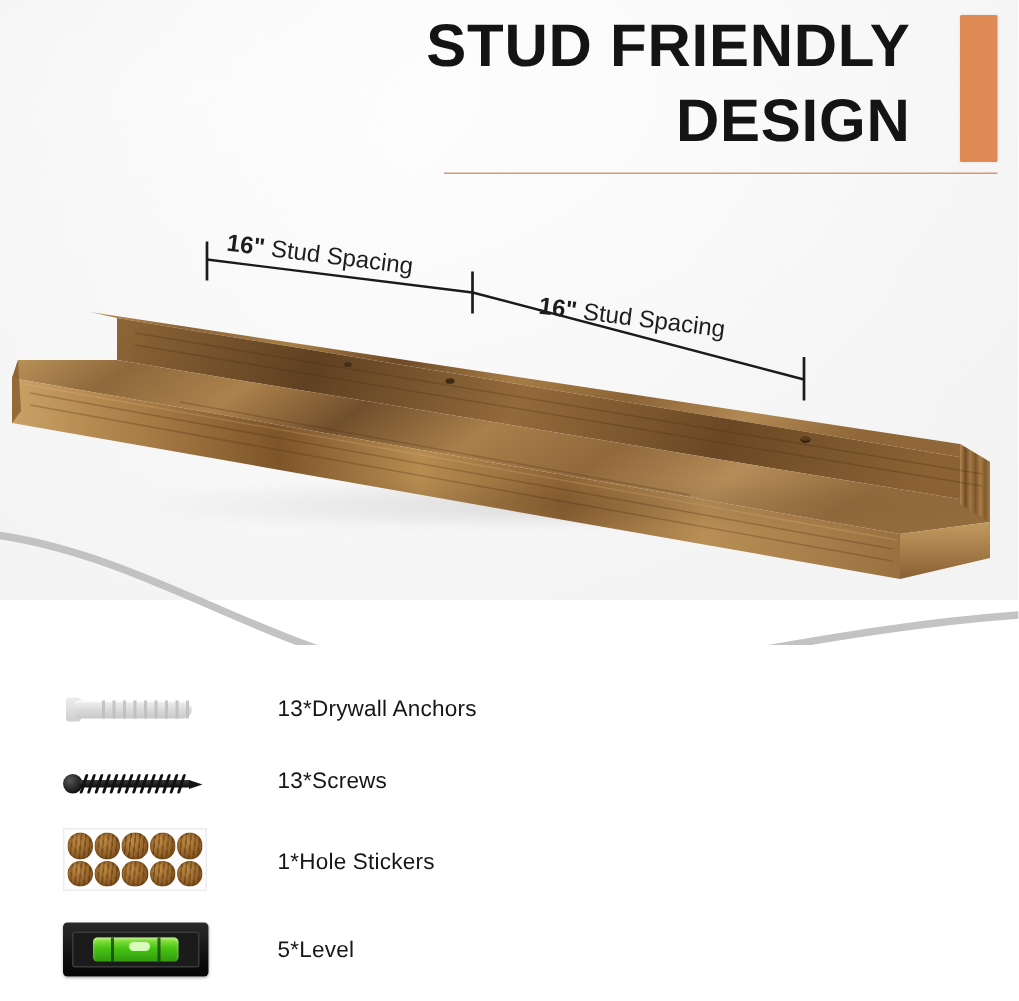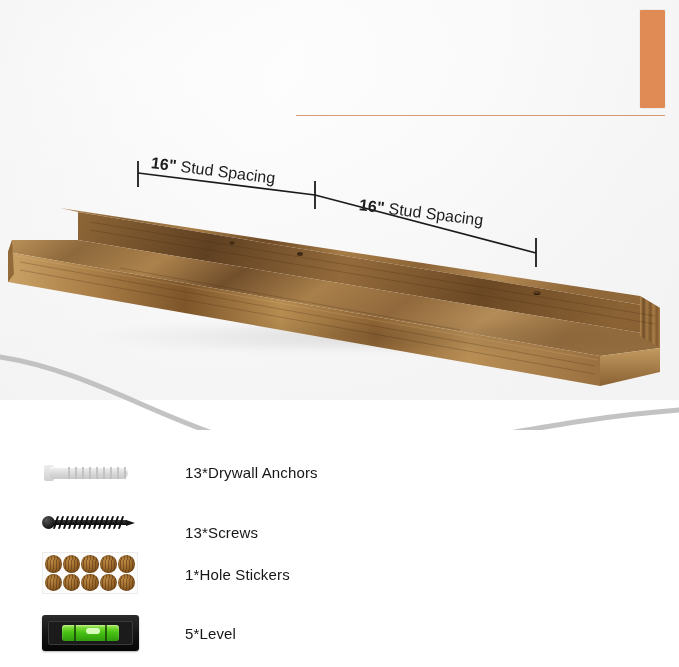--- a/index.html
+++ b/index.html
@@ -158,20 +158,24 @@
 </style>
 </head>
 <body>
 
 <div id="page">
 
   <div class="hero">
     <div class="hero-vignette"></div>
   </div>
 
+  <div class="headline">
+    <div class="l1">STUD FRIENDLY</div>
+    <div class="l2">DESIGN</div>
+  </div>
   <div class="accent-bar"></div>
   <div class="rule"></div>
 
   <div class="measure">
     <svg width="679" height="160" viewBox="0 0 679 160">
 
       <line x1="138" y1="33" x2="315" y2="55" stroke="#1a1a1a" stroke-width="1.6"></line>
 
       <line x1="315" y1="55" x2="536" y2="113" stroke="#1a1a1a" stroke-width="1.6"></line>
 
@@ -314,21 +318,21 @@
               <i style="left:40px"></i>
             <i style="left:45px"></i>
               <i style="left:50px"></i>
               <i style="left:55px"></i>
             <i style="left:60px"></i>
               <i style="left:65px"></i>
           </div>
           <div class="screw-tip"></div>
         </div>
       </div>
-      <div class="acc-label" style="top:16px">13*Screws</div>
+      <div class="acc-label" style="top:4px">13*Screws</div>
     </div>
 
     <div class="acc-row" style="top:122px">
       <div class="acc-art" style="top:0">
         <div class="stick-sheet">
           <div class="stick-dot"></div>
             <div class="stick-dot"></div>
             <div class="stick-dot"></div>
           <div class="stick-dot"></div>
             <div class="stick-dot"></div>

